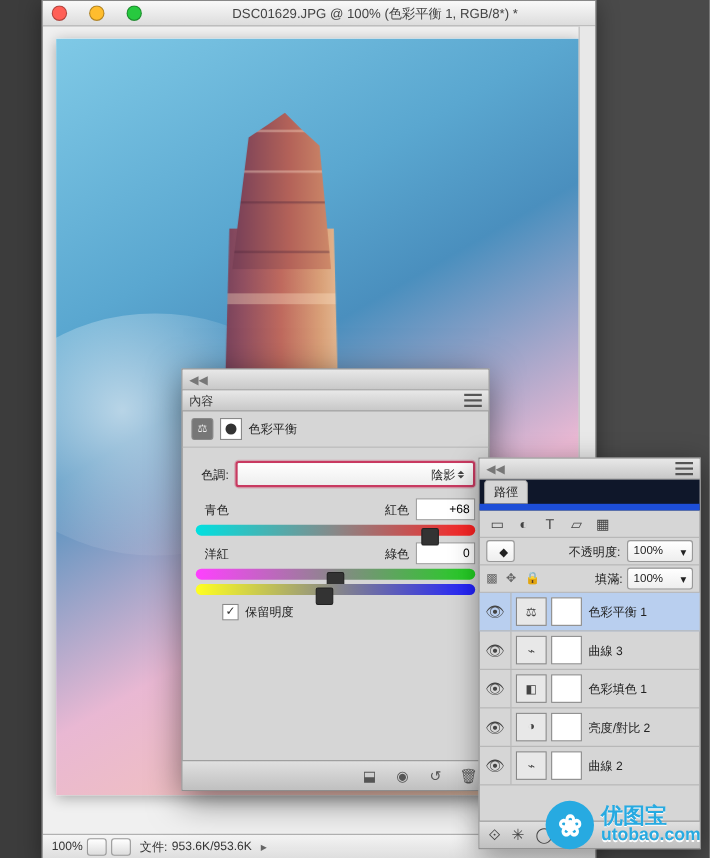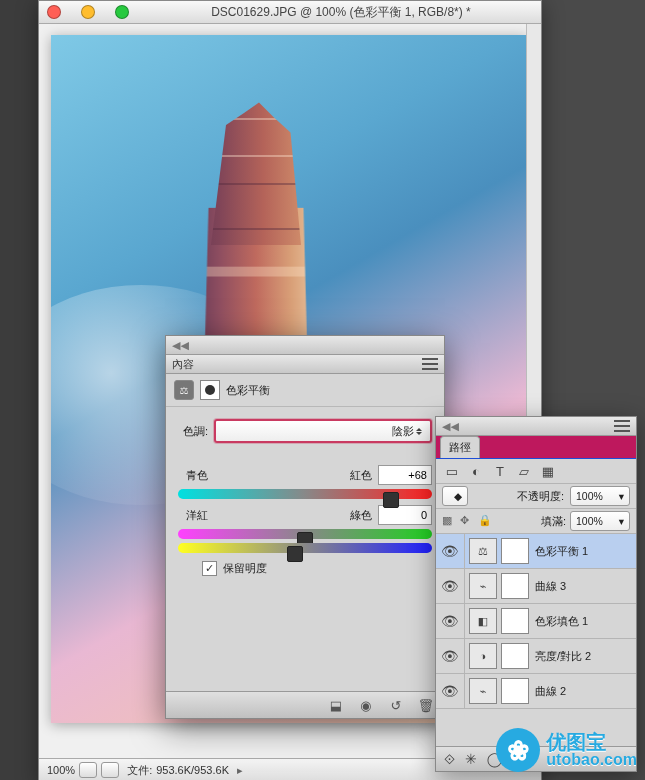--- a/index.html
+++ b/index.html
@@ -46,21 +46,21 @@
   .grad-mg { background:linear-gradient(90deg,#ff40ff,#888,#20d020) }
   .grad-yb { background:linear-gradient(90deg,#ffff20,#888,#2020ff) }
   .thumb { position:absolute; top:3px; width:14px; height:14px; border-radius:2px; background:#333; border:1px solid #222; transform:translateX(-50%) }
   .numbox { width:44px; height:18px; border:1px solid #999; background:#fff; text-align:right; padding:0 4px; font-size:11px }
   .chkrow { display:flex; align-items:center; gap:6px; margin-top:8px; padding-left:24px }
   .chk { width:13px;height:13px;border:1px solid #888;background:#fff;display:flex;align-items:center;justify-content:center;color:#333;font-size:11px;line-height:1 }
   .pfoot { position:absolute; left:0; right:0; bottom:0; height:26px; background:linear-gradient(#e0e0e0,#c0c0c0); border-top:1px solid #999; display:flex; align-items:center; justify-content:flex-end; gap:10px; padding:0 8px; color:#555 }
   .footic { width:20px;height:16px;display:flex;align-items:center;justify-content:center;font-size:13px;position:relative }
 
   .layers { position:absolute; left:435px; top:416px; width:200px; height:354px; background:#d6d6d6; border:1px solid #888; box-shadow:0 6px 24px rgba(0,0,0,.4); }
-  .tabbar { height:22px; display:flex; align-items:flex-end; padding:0 4px; gap:2px; background:#be185d; border-bottom:1px solid #1d4ed8 }
+  .tabbar { height:22px; display:flex; align-items:flex-end; padding:0 4px; gap:2px; background:#0f172a; border-bottom:6px solid #1d4ed8 }
   .tab { padding:3px 8px; font-size:11px; background:#d6d6d6; border:1px solid #999; border-bottom:none; border-radius:4px 4px 0 0 }
   .tabclip { overflow:hidden; display:flex; gap:2px }
   .opts { height:24px; display:flex; align-items:center; gap:6px; padding:0 6px; border-bottom:1px solid #b5b5b5 }
   .opts2 { height:24px; display:flex; align-items:center; justify-content:flex-end; gap:4px; padding:0 6px; border-bottom:1px solid #b5b5b5 }
   .dd { height:18px;border:1px solid #999;border-radius:3px;background:linear-gradient(#fff,#eee);display:flex;align-items:center;justify-content:space-between;padding:0 5px;font-size:10.5px }
   .lock { width:14px;height:14px;color:#666}
   .layerlist { }
   .layer { height:34px; display:flex; align-items:center; border-bottom:1px solid #b5b5b5; font-size:11px }
   .layer.sel { background:#b9cfef }
   .eye { width:28px; display:flex; align-items:center; justify-content:center; border-right:1px solid #b5b5b5; height:100%; font-size:14px; color:#444 }
@@ -148,21 +148,21 @@
 
   <div class="section">
     <div class="row">
       <span class="lbl">色調:</span>
       <div class="select">
         <span>陰影</span>
         <span class="car"></span>
       </div>
     </div>
 
-    <div class="row" style="margin-top:22px">
+    <div class="row" style="margin-top:10px">
       <span class="lbl">青色</span>
       <div style="flex:1"></div>
       <span>紅色</span>
       <input class="numbox" value="+68" style="">
     </div>
     <div class="row">
       <div class="slider grad-cr">
         <div class="thumb" style="left:84%"></div>
       </div>
     </div>

